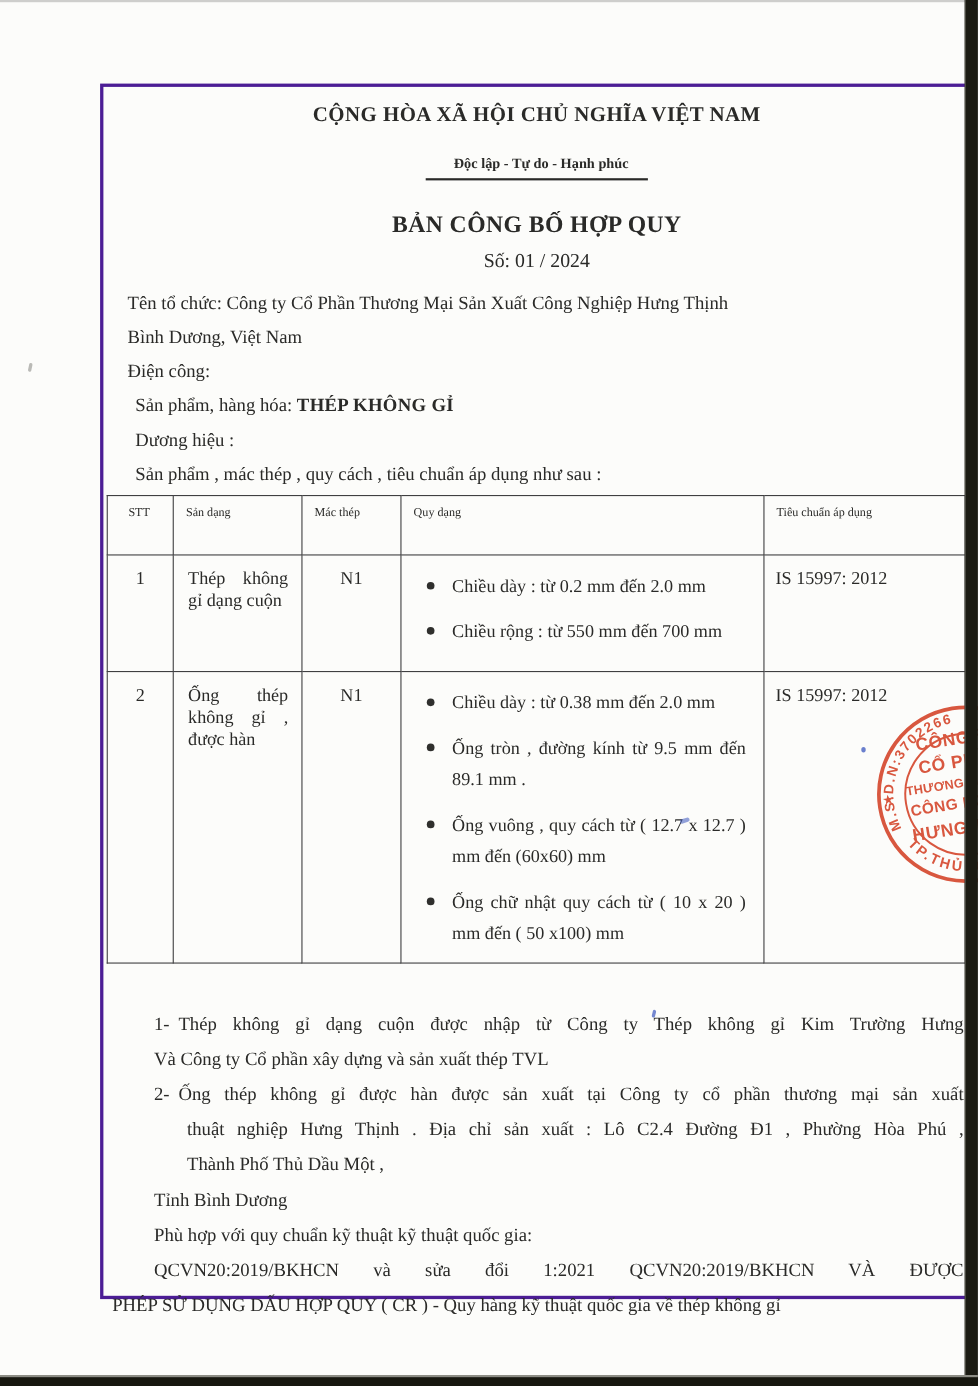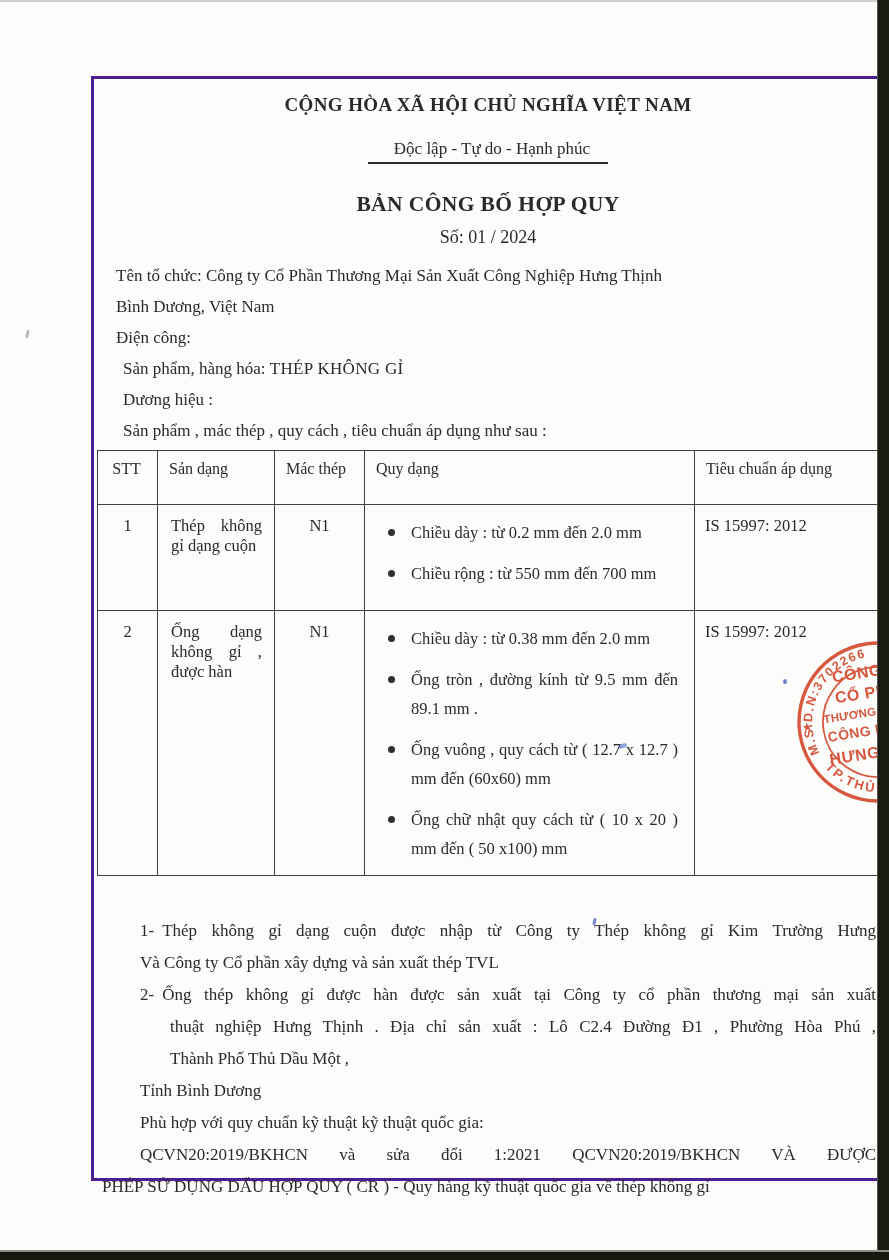--- a/index.html
+++ b/index.html
@@ -15,40 +15,40 @@
 
   
   .frame{
     position:absolute;left:53px;top:76px;width:788px;height:1099px;
     border:3px solid #4c1d95;background:transparent;margin-left:38px;
   }
 
   .doc-header{text-align:center;padding-top:13px;}
   .national-title{font-size:19px;font-weight:bold;line-height:26px;letter-spacing:.4px;}
   .motto{
-    display:inline-block;font-size:17px;font-weight:normal;line-height:23px;
+    display:inline-block;font-size:13px;font-weight:bold;line-height:23px;
     border-bottom:2px solid #2a2a28;padding:0 18px 2px 26px;margin-top:1px;
   }
   .doc-title{font-size:21.5px;font-weight:bold;line-height:32px;margin:24px 0 0 0;letter-spacing:.4px;}
   .doc-number{font-size:18px;line-height:28px;margin-top:3px;}
 
   .info{margin-top:9px;padding:0 6px 0 22px;font-size:17px;}
   .info p{margin:0;line-height:31px;}
   .info .jl{text-align:justify;text-align-last:justify;}
   .indent1{padding-left:7px;}
-  .product-name{font-weight:normal;letter-spacing:.3px;}
+  .product-name{font-weight:bold;letter-spacing:.3px;}
 
   table.products{
     border-collapse:collapse;margin:4px 0 0 3px;table-layout:fixed;width:780px;
     font-size:16.5px;
   }
   .products th,.products td{border:1.6px solid #3f3f41;vertical-align:top;padding:0;}
   .products thead th{
     height:44px;font-weight:normal;text-align:left;padding:9px 4px 0 11px;
-    font-size:16px;
+    font-size:11px;
   }
   .products thead th.h-stt{text-align:center;padding-left:2px;}
   tr.r1 td{height:94px;}
   tr.r2 td{height:240px;}
   td.c-stt{text-align:center;padding-top:11px;}
   td.c-sp{padding:11px 12px 0 13px;text-align:justify;}
   td.c-mt{text-align:center;padding-top:11px;}
   td.c-qc{padding:6px 10px 0 8px;}
   td.c-tc{padding:11px 4px 0 10px;}
   .spec-list{list-style:none;margin:0;padding:0;}
@@ -135,21 +135,21 @@
         <td class="c-qc">
           <ul class="spec-list">
             <li>Chiều dày : từ 0.2 mm đến 2.0 mm</li>
             <li>Chiều rộng : từ 550 mm đến 700 mm</li>
           </ul>
         </td>
         <td class="c-tc">IS 15997: 2012</td>
       </tr>
       <tr class="r2">
         <td class="c-stt">2</td>
-        <td class="c-sp">Ống dạng không gỉ , được hàn</td>
+        <td class="c-sp">Ống thép không gỉ , được hàn</td>
         <td class="c-mt">N1</td>
         <td class="c-qc">
           <ul class="spec-list">
             <li>Chiều dày : từ 0.38 mm đến 2.0 mm</li>
             <li>Ống tròn , đường kính từ 9.5 mm đến 89.1 mm .</li>
             <li>Ống vuông , quy cách từ ( 12.7 x 12.7 ) mm đến (60x60) mm</li>
             <li>Ống chữ nhật quy cách từ ( 10 x 20 ) mm đến ( 50 x100) mm</li>
           </ul>
         </td>
         <td class="c-tc">IS 15997: 2012</td>

